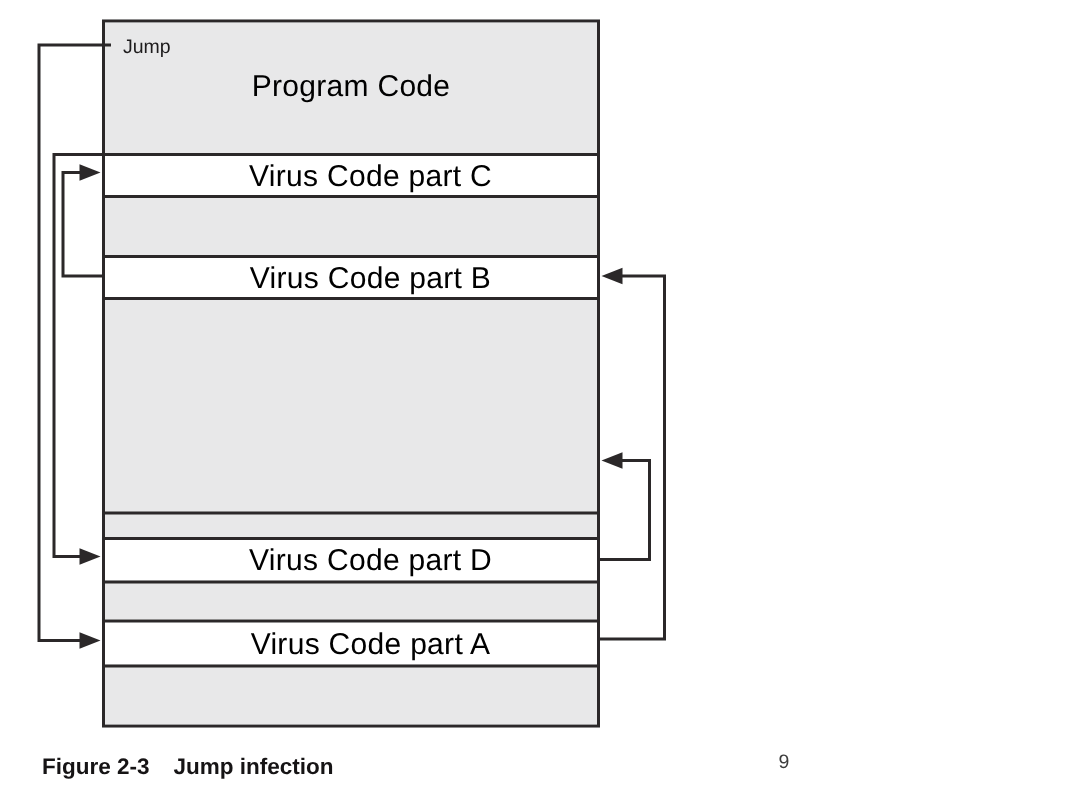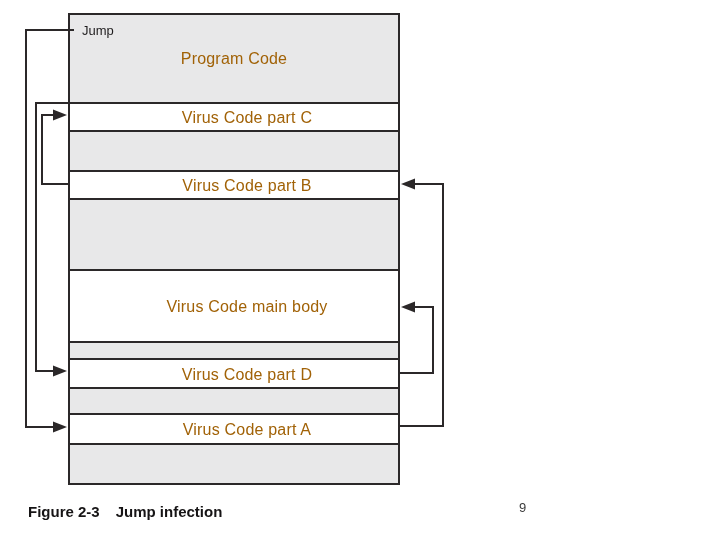--- a/index.html
+++ b/index.html
@@ -32,22 +32,22 @@
     width: 328px;
     display: flex;
     align-items: center;
     justify-content: center;
   }
   .row.white { background: #ffffff; }
   .row.gray  { background: #e8e8e9; }
   .row.bordered { border-top: 2px solid #2b2829; padding-left: 26px; }
 
   .row-label {
-    font-size: 16px;
-    color: #a16207;
+    font-size: 20px;
+    color: #000000;
     letter-spacing: 0.2px;
     white-space: nowrap;
   }
 
   .jump-label {
     position: absolute;
     left: 12px;
     top: 8px;
     font-size: 13px;
     color: #1e1c1d;
@@ -107,23 +107,20 @@
       <span class="row-label">Program Code</span>
     </div>
     <div class="row white bordered r1">
       <span class="row-label">Virus Code part C</span>
     </div>
     <div class="row gray bordered r2"></div>
     <div class="row white bordered r3">
       <span class="row-label">Virus Code part B</span>
     </div>
     <div class="row gray bordered r4"></div>
-    <div class="row white bordered r5">
-      <span class="row-label">Virus Code main body</span>
-    </div>
     <div class="row gray bordered r6"></div>
     <div class="row white bordered r7">
       <span class="row-label">Virus Code part D</span>
     </div>
     <div class="row gray bordered r8"></div>
     <div class="row white bordered r9">
       <span class="row-label">Virus Code part A</span>
     </div>
     <div class="row gray bordered r10"></div>
   </div>

